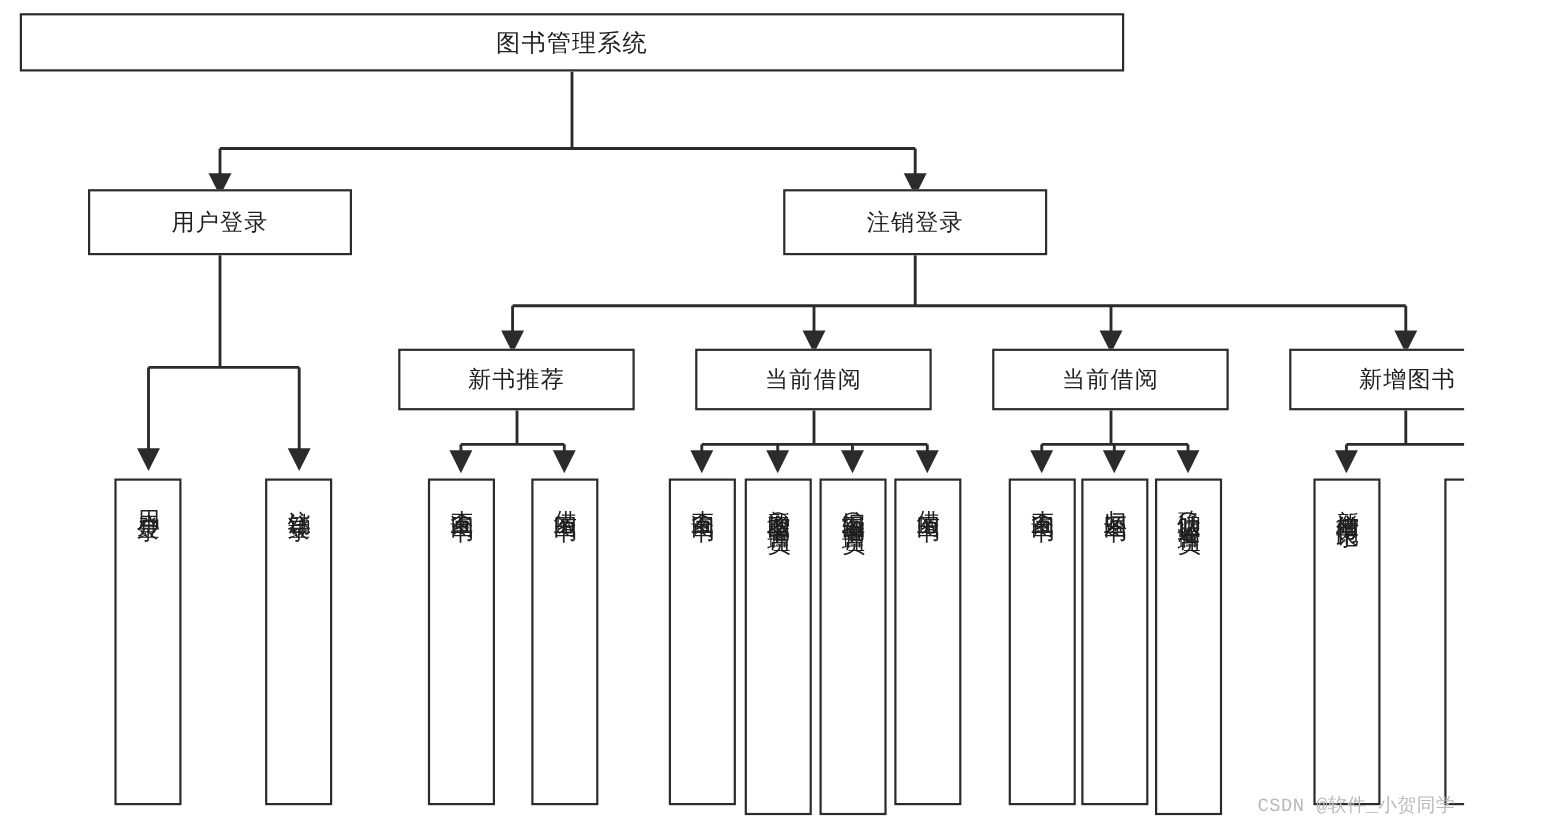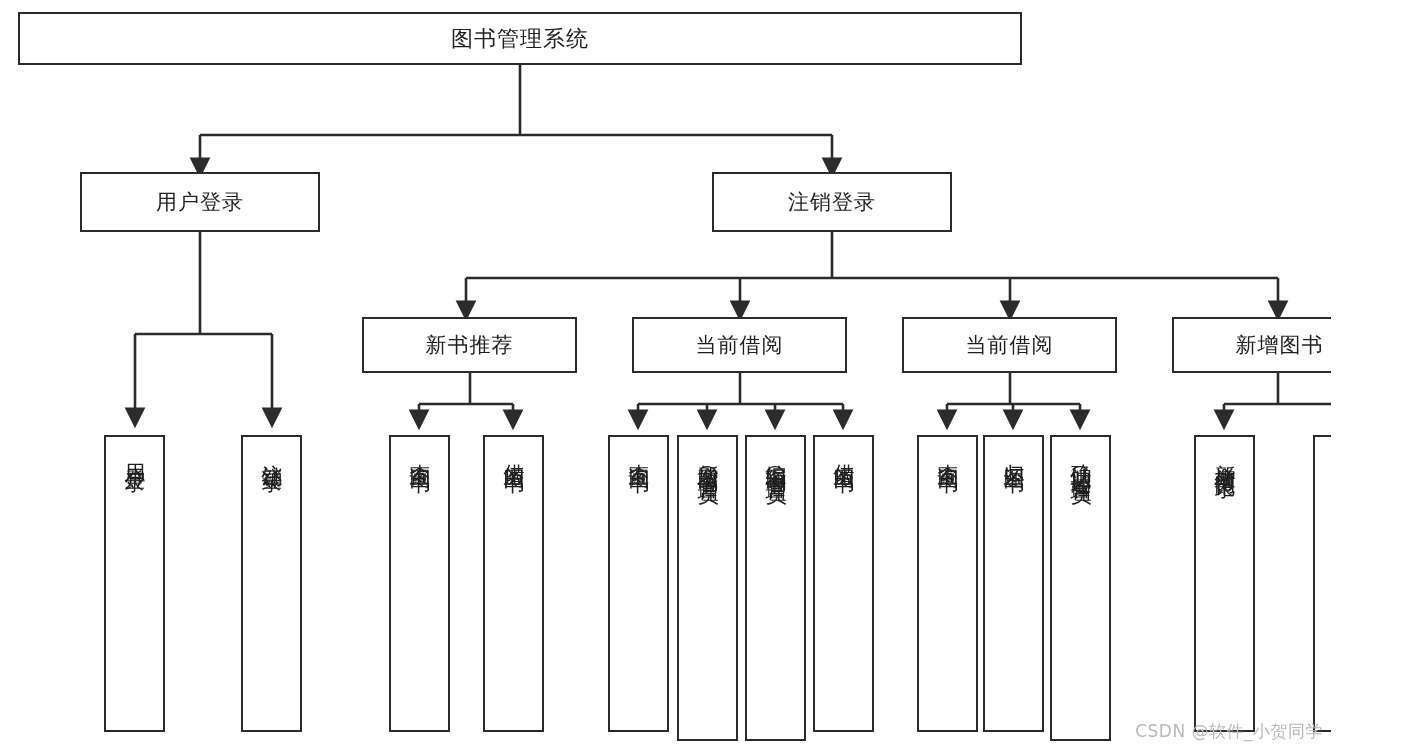--- a/index.html
+++ b/index.html
@@ -49,20 +49,21 @@
   }
   #title-node{ font-size:22px; }
   .watermark{
     position:absolute;
     right:8px;
     bottom:4px;
     font-size:17px;
     color:#b9b9b9;
     letter-spacing:0.5px;
     white-space:nowrap;
+    font-family:Liberation Mono, monospace;
   }
 </style>
 </head>
 <body>
 
 <div id="stage">
 
   <svg id="wires" viewBox="0 0 1405 747">
     <defs>
       <marker id="arrow" markerWidth="9" markerHeight="9" refX="1" refY="4.5" orient="auto" markerUnits="strokeWidth">

